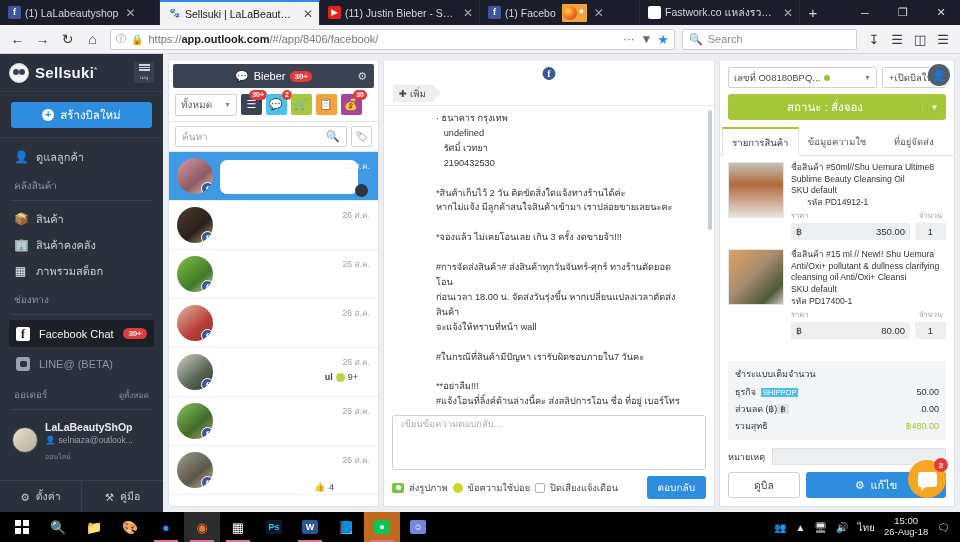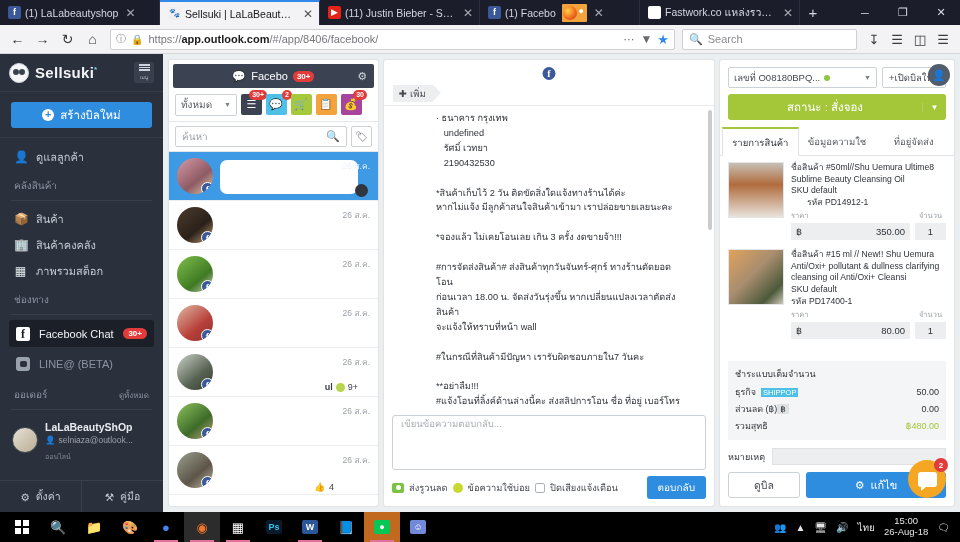--- a/index.html
+++ b/index.html
@@ -255,21 +255,21 @@
   .chattime {
     position: absolute; top: 1px; right: 0; font-size: 8.5px; color: #9aa0a6;
   }
   .chatrow.sel .chattime { color: #e9f2fb; }
   .redact { background: #fff; border-radius: 7px; height: 34px; margin-top: 2px; }
   .minidot {
     position: absolute; right: 2px; bottom: 3px; width: 13px; height: 13px;
     border-radius: 50%; background: #2f3640;
   }
   .pillgreen {
-    position: absolute; right: 12px; bottom: 4px; display: flex; align-items: center; gap: 3px;
+    position: absolute; right: 12px; bottom: 14px; display: flex; align-items: center; gap: 3px;
     font-size: 9px; color: #3a3f44;
   }
   .pillgreen .g { width: 9px; height: 9px; border-radius: 50%; background: #b7d44a; }
   .pillgreen b { font-weight: bold; }
 
   
   .convcol {
     flex: 1; background: #fff; margin: 6px; border-radius: 2px; display: flex;
     flex-direction: column; box-shadow: 0 0 0 1px #dfe3e6; min-width: 0;
   }
@@ -580,21 +580,21 @@
         <div>
           <span>⚒</span>
           <span>คู่มือ</span>
         </div>
       </div>
     </div>
 
     <div class="chatcol">
       <div class="inboxbar">
         <span>💬</span>
-        <span>Facebo</span>
+        <span>Bieber</span>
         <span class="cnt">30+</span>
         <span class="gear">⚙</span>
       </div>
 
       <div class="filtersrow">
         <div class="selectbox">
           <span>ทั้งหมด</span>
           <span class="cv">▼</span>
         </div>
         <div class="ficon fi-all">
@@ -726,21 +726,21 @@
 **อย่าลืม!!!
 #แจ้งโอนที่ลิ้งค์ด้านล่างนี้คะ ส่งสลิปการโอน ชื่อ ที่อยู่ เบอร์โทร
 ติดต่อกลับ</div>
         <div class="msgtext msglink">https://bill.sellsuki.com/th/b/0EwCIt4</div>
         <div class="scrollthumb"></div>
       </div>
       <div class="composer">
         <div class="composebox">เขียนข้อความตอบกลับ...</div>
         <div class="composetools">
           <span class="camicon"></span>
-          <span>ส่งรูวนลด</span>
+          <span>ส่งรูปภาพ</span>
           <span class="dotyel"></span>
           <span>ข้อความใช้บ่อย</span>
           <span class="chkbox"></span>
           <span>ปิดเสียงแจ้งเตือน</span>
           <span class="replybtn">ตอบกลับ</span>
         </div>
       </div>
     </div>
 
     <div class="ordercol">

